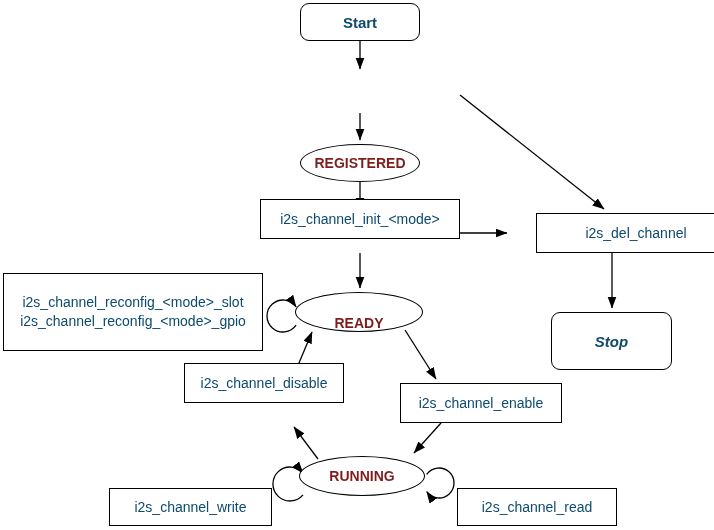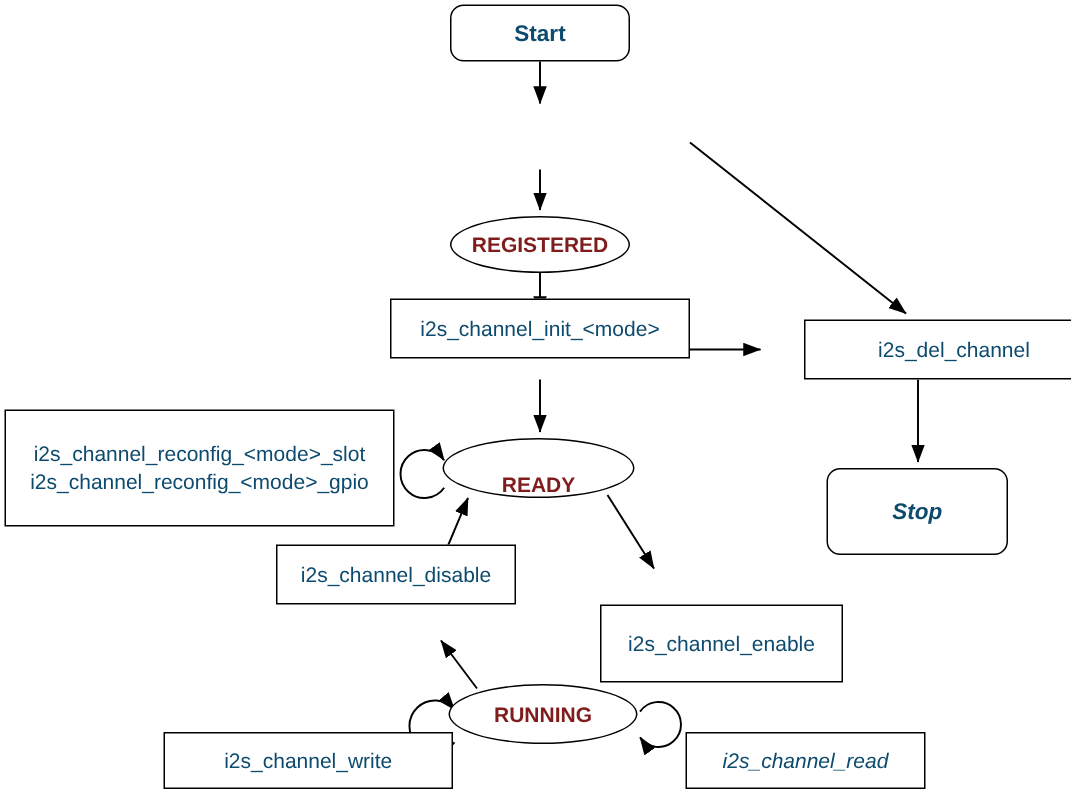--- a/index.html
+++ b/index.html
@@ -106,29 +106,29 @@
   </div>
 
   <div class="node state" style="left:295px; top:292px; width:128px; height:40px;align-items:flex-end;">
     <span>READY</span>
   </div>
 
   <div class="node" style="left:170px; top:363px; width:160px; height:40px;margin-left:14px;">
     <span>i2s_channel_disable</span>
   </div>
 
-  <div class="node" style="left:400px; top:403px; width:162px; height:52px;">
+  <div class="node" style="left:400px; top:383px; width:162px; height:40px;">
     <span>i2s_channel_enable</span>
   </div>
 
   <div class="node state" style="left:299px; top:456px; width:126px; height:40px;">
     <span>RUNNING</span>
   </div>
 
-  <div class="node" style="left:109px; top:488px; width:193px; height:38px;">
+  <div class="node" style="left:109px; top:488px; width:163px; height:38px;">
     <span>i2s_channel_write</span>
   </div>
 
-  <div class="node" style="left:457px; top:488px; width:160px; height:38px;font-style:italic;">
+  <div class="node" style="left:457px; top:488px; width:160px; height:38px;">
     <span>i2s_channel_read</span>
   </div>
 
 </div>
 
 </body></html>

